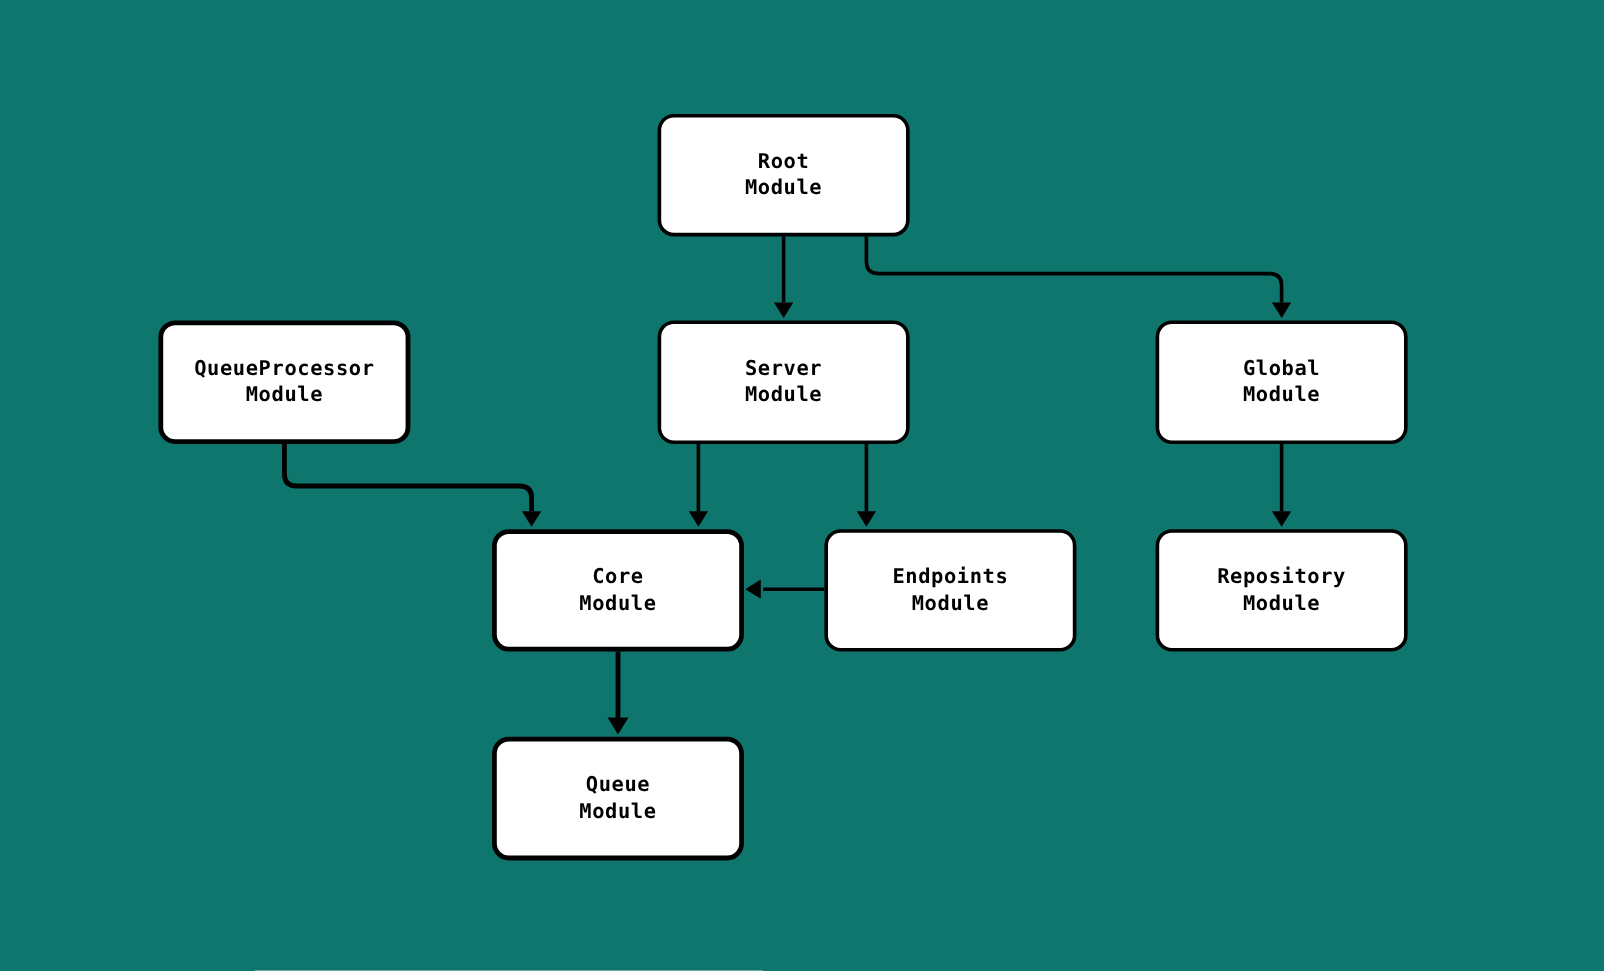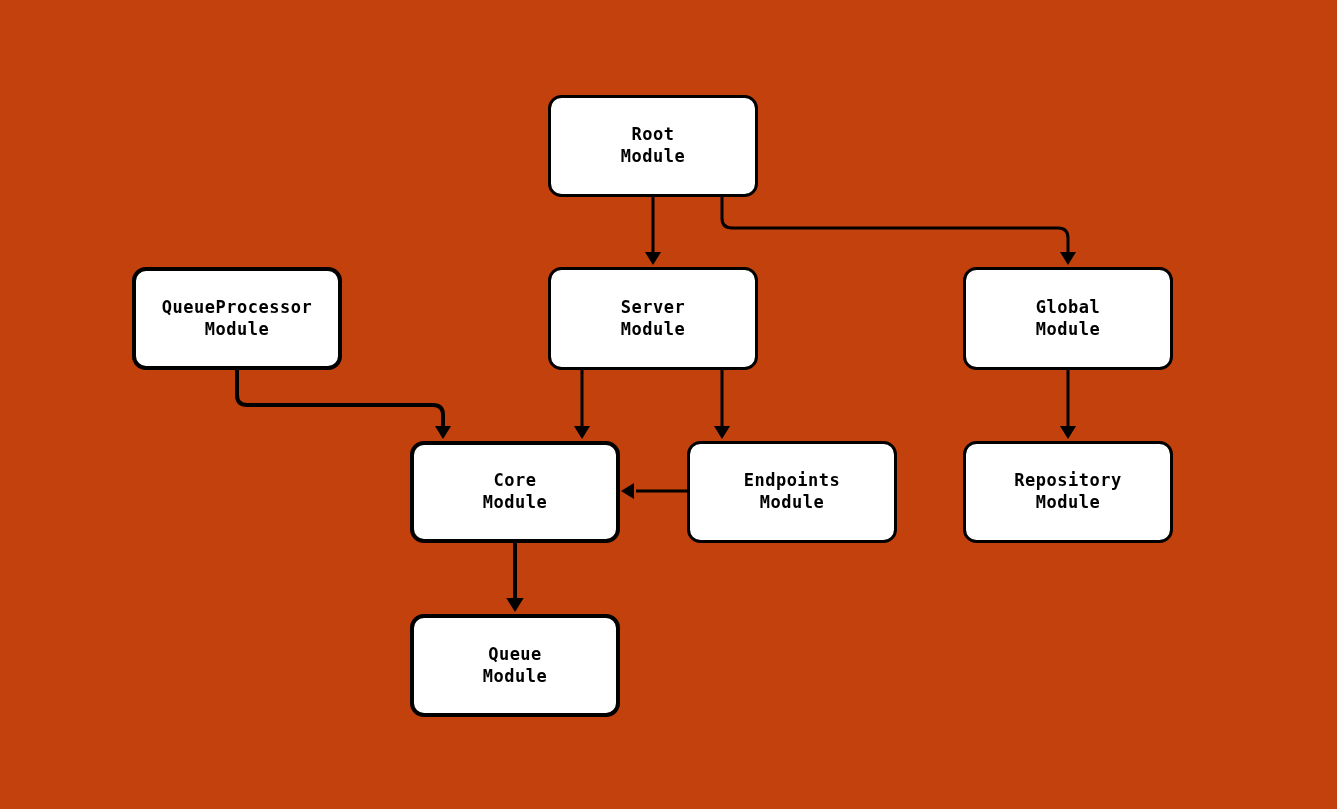--- a/index.html
+++ b/index.html
@@ -42,21 +42,21 @@
     stroke-linecap: butt;
     stroke-linejoin: round;
   }
   .edge-head {
     stroke: none;
   }
 </style>
 </head>
 <body>
 
-<div id="diagram-root" style="background: #c2410c;">
+<div id="diagram-root" style="background: #0f766e;">
   <svg id="diagram-canvas" viewBox="0 0 1337 809" xmlns="http://www.w3.org/2000/svg">
     <g id="edges-layer">
         <g>
           <path class="edge-path" d="M 653 197 L 653 252" stroke="#000000" stroke-width="3"></path>
           <polygon class="edge-head" points="653,265 644.94,252 661.06,252" fill="#000000"></polygon>
           <title>Root Module to Server Module</title>
         </g>
         <g>
           <path class="edge-path" d="M 722 197 L 722 218 Q 722 228 732 228 L 1058 228 Q 1068 228 1068 238 L 1068 252" stroke="#000000" stroke-width="3"></path>
           <polygon class="edge-head" points="1068,265 1059.94,252 1076.06,252" fill="#000000"></polygon>

